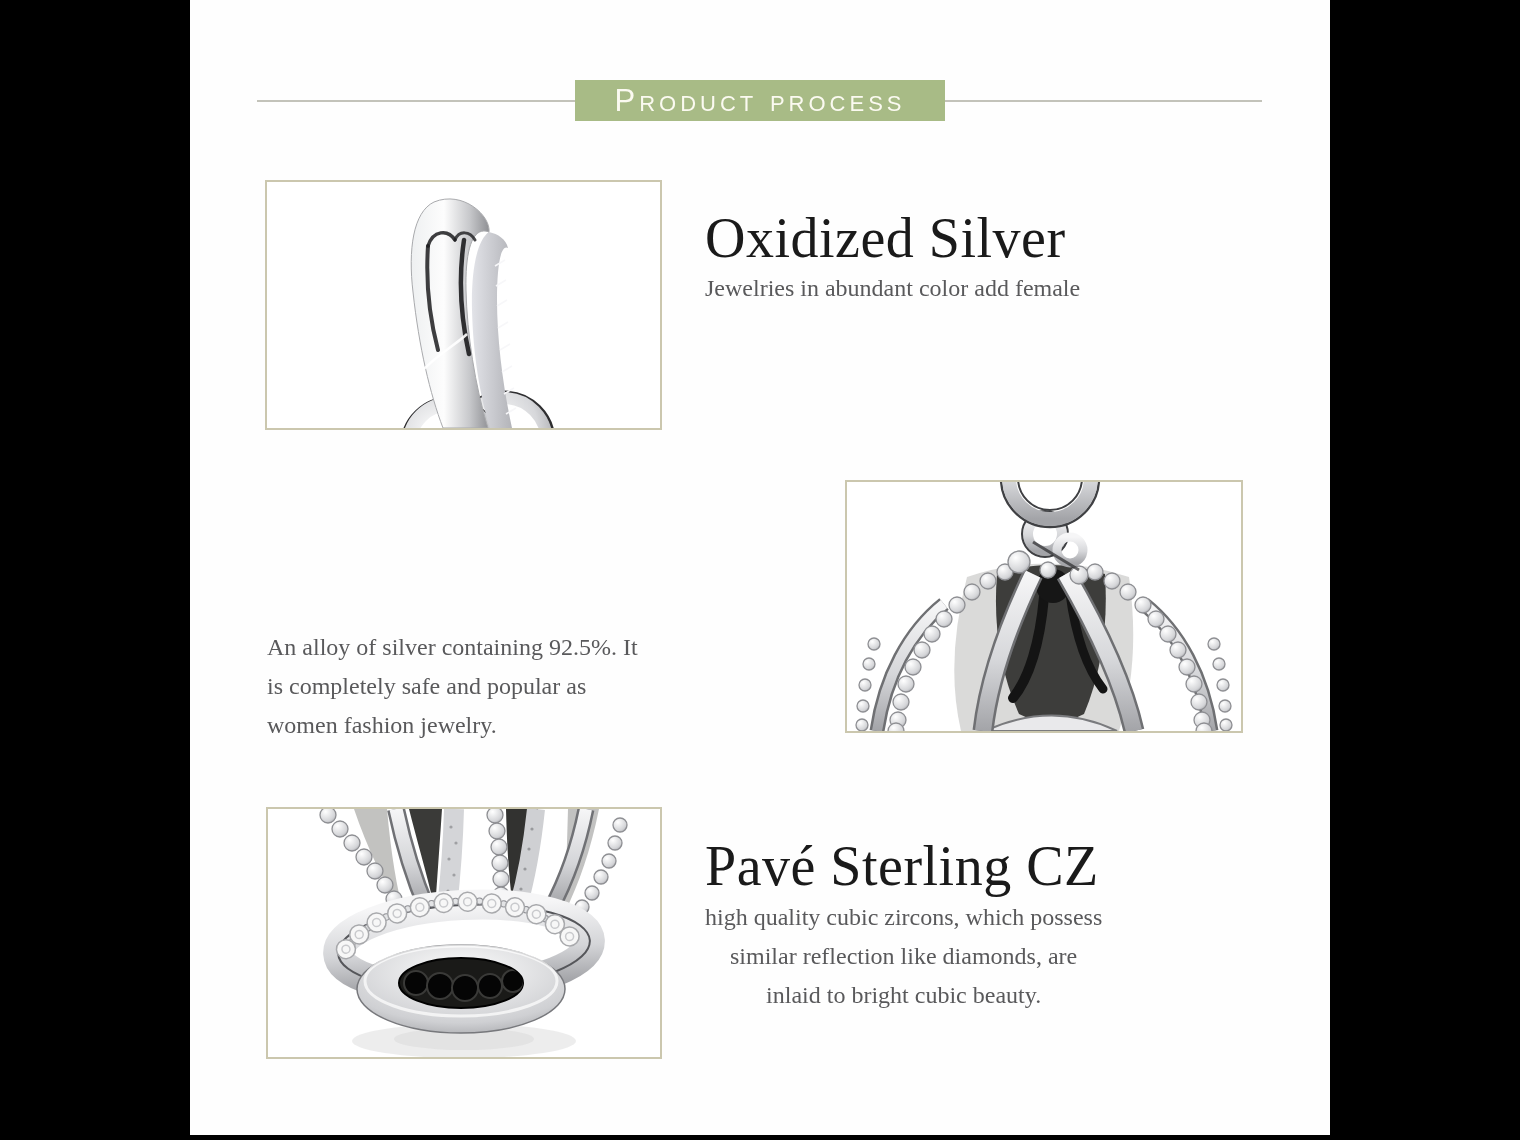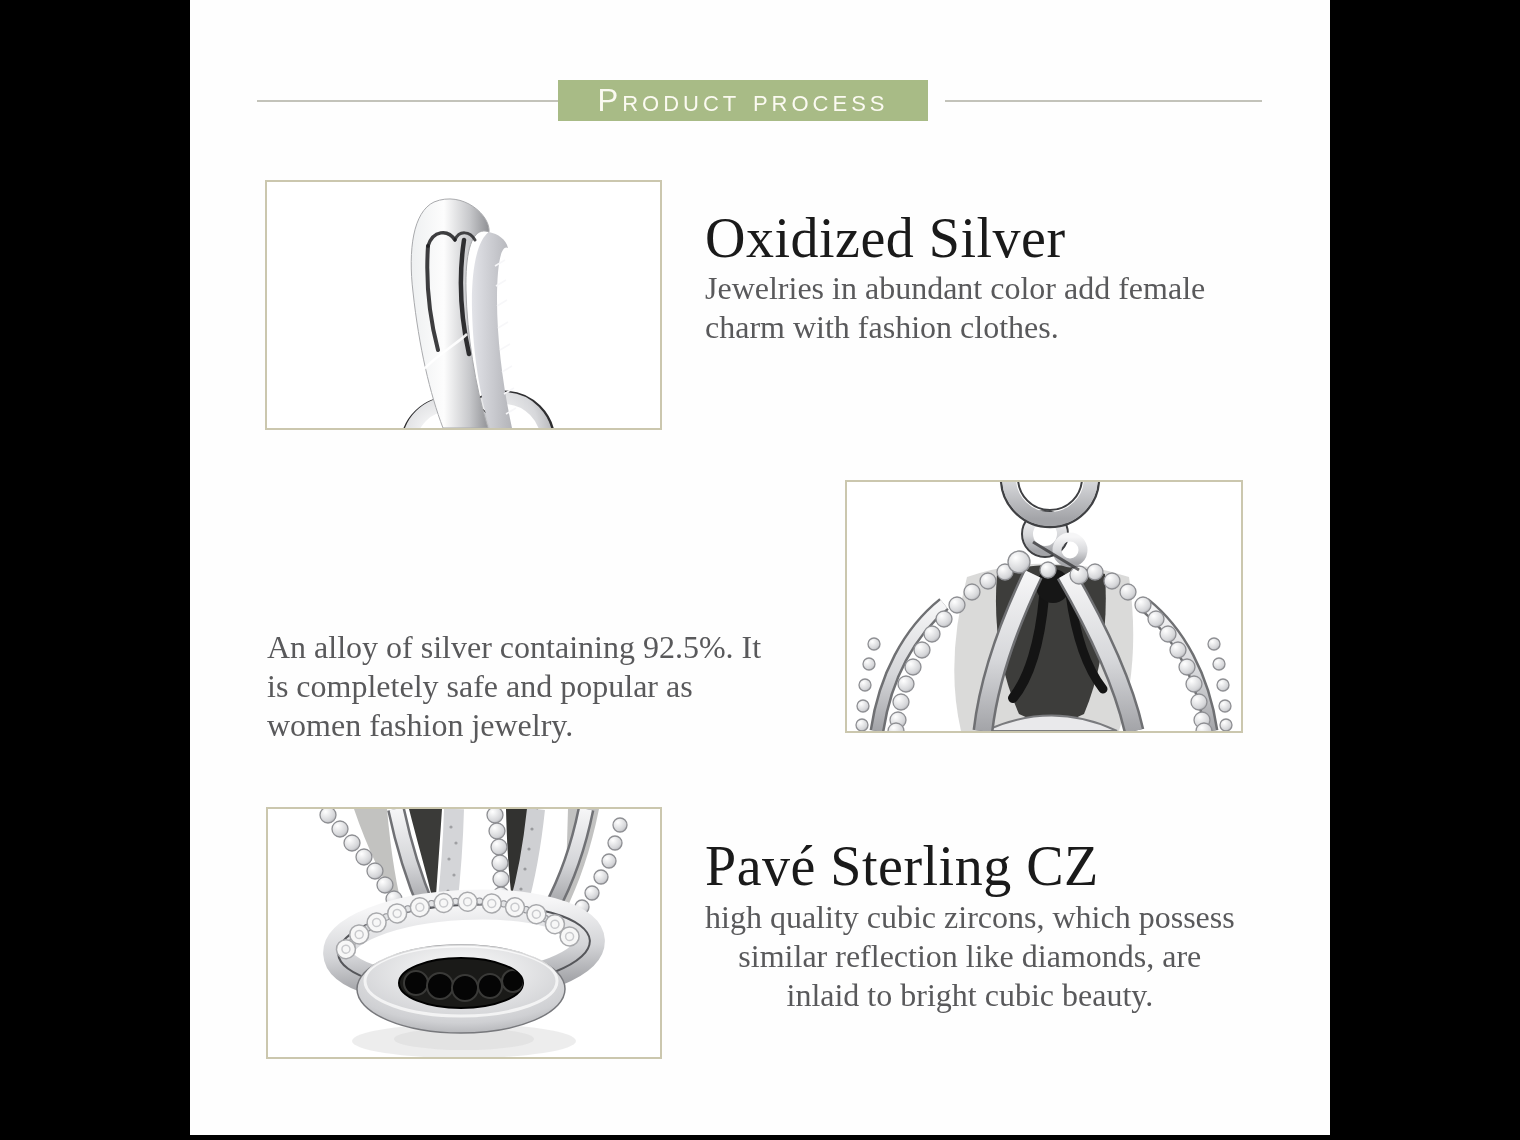--- a/index.html
+++ b/index.html
@@ -10,42 +10,42 @@
   .bar{position:absolute;background:#000;}
   .bar-left{left:0;top:0;width:190px;height:1140px;}
   .bar-right{left:1330px;top:0;width:190px;height:1140px;}
   .bar-bottom{left:0;top:1135px;width:1520px;height:5px;}
 
   .rule{position:absolute;top:100px;height:2px;background:#c3c3ba;}
   .rule-left{left:257px;width:318px;}
   .rule-right{left:945px;width:317px;}
 
   .banner{
-    position:absolute;left:558px;top:80px;width:370px;height:41px;
+    position:absolute;left:575px;top:80px;width:370px;height:41px;
     background:#a8bb86;color:#fbfaf1;text-align:center;line-height:42px;
     font-family:"Liberation Sans",sans-serif;font-variant:small-caps;
     font-size:31px;letter-spacing:4px;
   }
 
   .photo{position:absolute;background:#fff;border:2px solid #cbc7ae;}
   .photo-1{left:265px;top:180px;width:393px;height:246px;}
   .photo-2{left:845px;top:480px;width:394px;height:249px;}
   .photo-3{left:266px;top:807px;width:392px;height:248px;}
   .photo svg{display:block;}
 
   .heading{
     position:absolute;margin:0;font-weight:normal;font-size:56px;
     color:#1a1a1a;line-height:1.12;letter-spacing:0.5px;white-space:nowrap;
   }
   .heading-1{left:705px;top:207px;}
   .heading-2{left:267px;top:520px;}
   .heading-3{left:705px;top:835px;}
 
   .body{
-    position:absolute;margin:0;font-size:32px;color:#59595b;
+    position:absolute;margin:0;font-size:24px;color:#59595b;
     line-height:39px;white-space:nowrap;
   }
   .body-1{left:705px;top:269px;}
   .body-2{left:267px;top:580px;margin-top:48px;}
   .body-3{left:705px;top:898px;text-align:center;}
   .body span{display:block;}
 </style>
 </head>
 <body>
 
@@ -105,21 +105,20 @@
       <path d="M197,58 C192,92 193,132 202,172" fill="none" stroke="#1c1c1e" stroke-width="4.5" stroke-linecap="round" opacity="0.9"></path>
       <path d="M161,64 C166,48 181,47 188,58" fill="none" stroke="#1c1c1e" stroke-width="3.5" stroke-linecap="round" opacity="0.85"></path>
       <path d="M188,58 C192,48 203,49 208,58" fill="none" stroke="#1c1c1e" stroke-width="3" stroke-linecap="round" opacity="0.8"></path>
 
       <path d="M152,192 C170,172 190,162 200,152" fill="none" stroke="#ffffff" stroke-width="2.5" opacity="0.9"></path>
     </svg>
   </div>
   <h2 class="heading heading-1">Oxidized Silver</h2>
   <p class="body body-1">
     <span>Jewelries in abundant color add female</span>
-    <span>charm with fashion clothes.</span>
   </p>
 
   <p class="body body-2">
     <span>An alloy of silver containing 92.5%. It</span>
     <span>is completely safe and popular as</span>
     <span>women fashion jewelry.</span>
   </p>
   <div class="photo photo-2">
     <svg width="394" height="249" viewBox="0 0 394 249">
       <defs>

